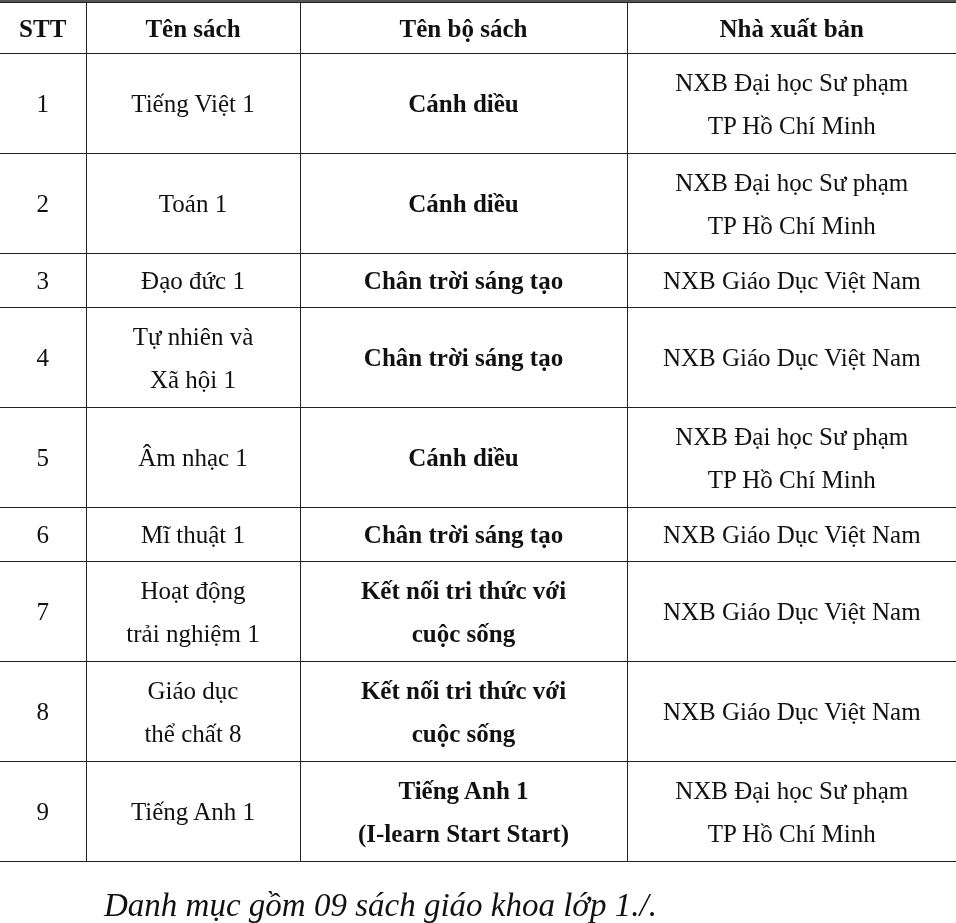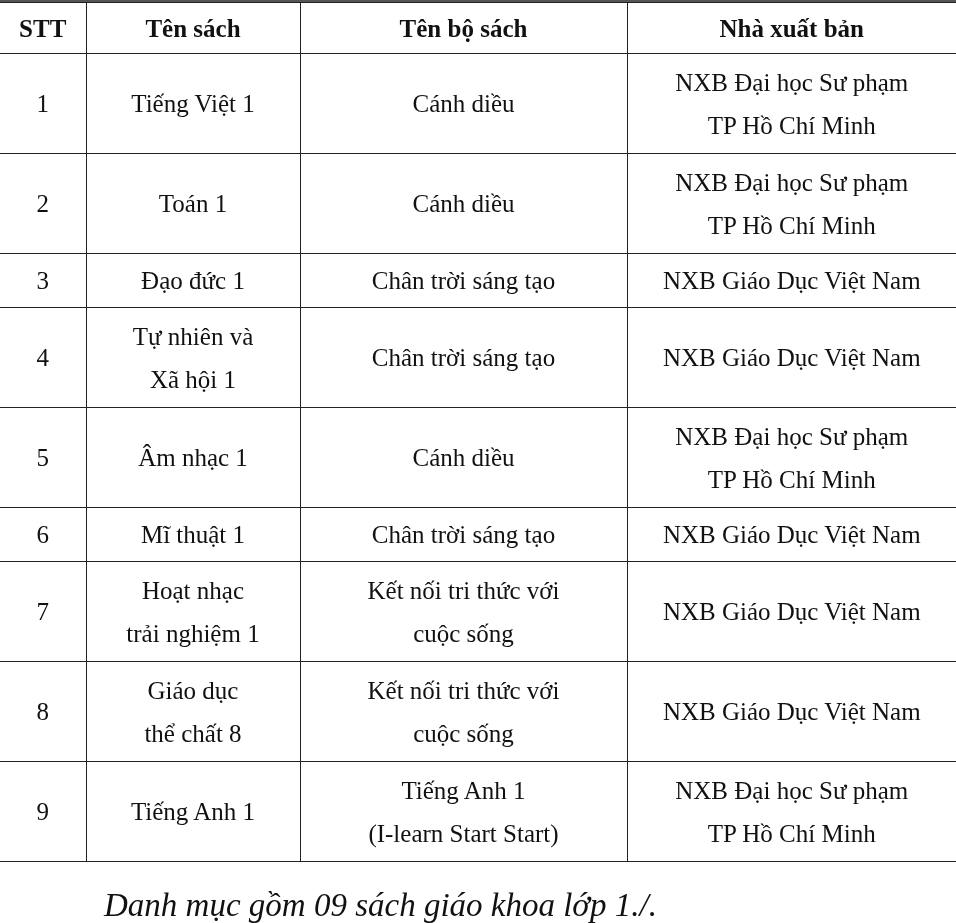--- a/index.html
+++ b/index.html
@@ -11,21 +11,21 @@
   .topbar { position: absolute; left: 0; top: 0; width: 956px; height: 3px; background: #555; }
   table.books {
     position: absolute; left: 0; top: 2px;
     border-collapse: collapse; table-layout: fixed; width: 956px;
   }
   table.books th, table.books td {
     border: 1.5px solid #222; text-align: center; vertical-align: middle;
     font-size: 25px; line-height: 43px; padding: 0 6px;
   }
   table.books th { font-weight: bold; height: 50px; }
-  td.bold { font-weight: normal; }
+  td.bold { font-weight: bold; }
   td.tall { height: 99px; }
   td.short { height: 53px; }
   table.books tr > :first-child { border-left: none; }
   table.books tr > :last-child { border-right: none; margin-left: 24px; }
   .caption {
     position: absolute; left: 104px; top: 887px;
     font-style: italic; font-size: 33px;
   }
   .line { display: block; }
 </style>
@@ -122,21 +122,21 @@
       <td class="bold">
           <span class="line">Chân trời sáng tạo</span>
         </td>
       <td>
           <span class="line">NXB Giáo Dục Việt Nam</span>
         </td>
     </tr>
     <tr>
       <td class="tall">7</td>
       <td>
-          <span class="line">Hoạt nhạc</span>
+          <span class="line">Hoạt động</span>
           <span class="line">trải nghiệm 1</span>
         </td>
       <td class="bold">
           <span class="line">Kết nối tri thức với</span>
           <span class="line">cuộc sống</span>
         </td>
       <td>
           <span class="line">NXB Giáo Dục Việt Nam</span>
         </td>
     </tr>

